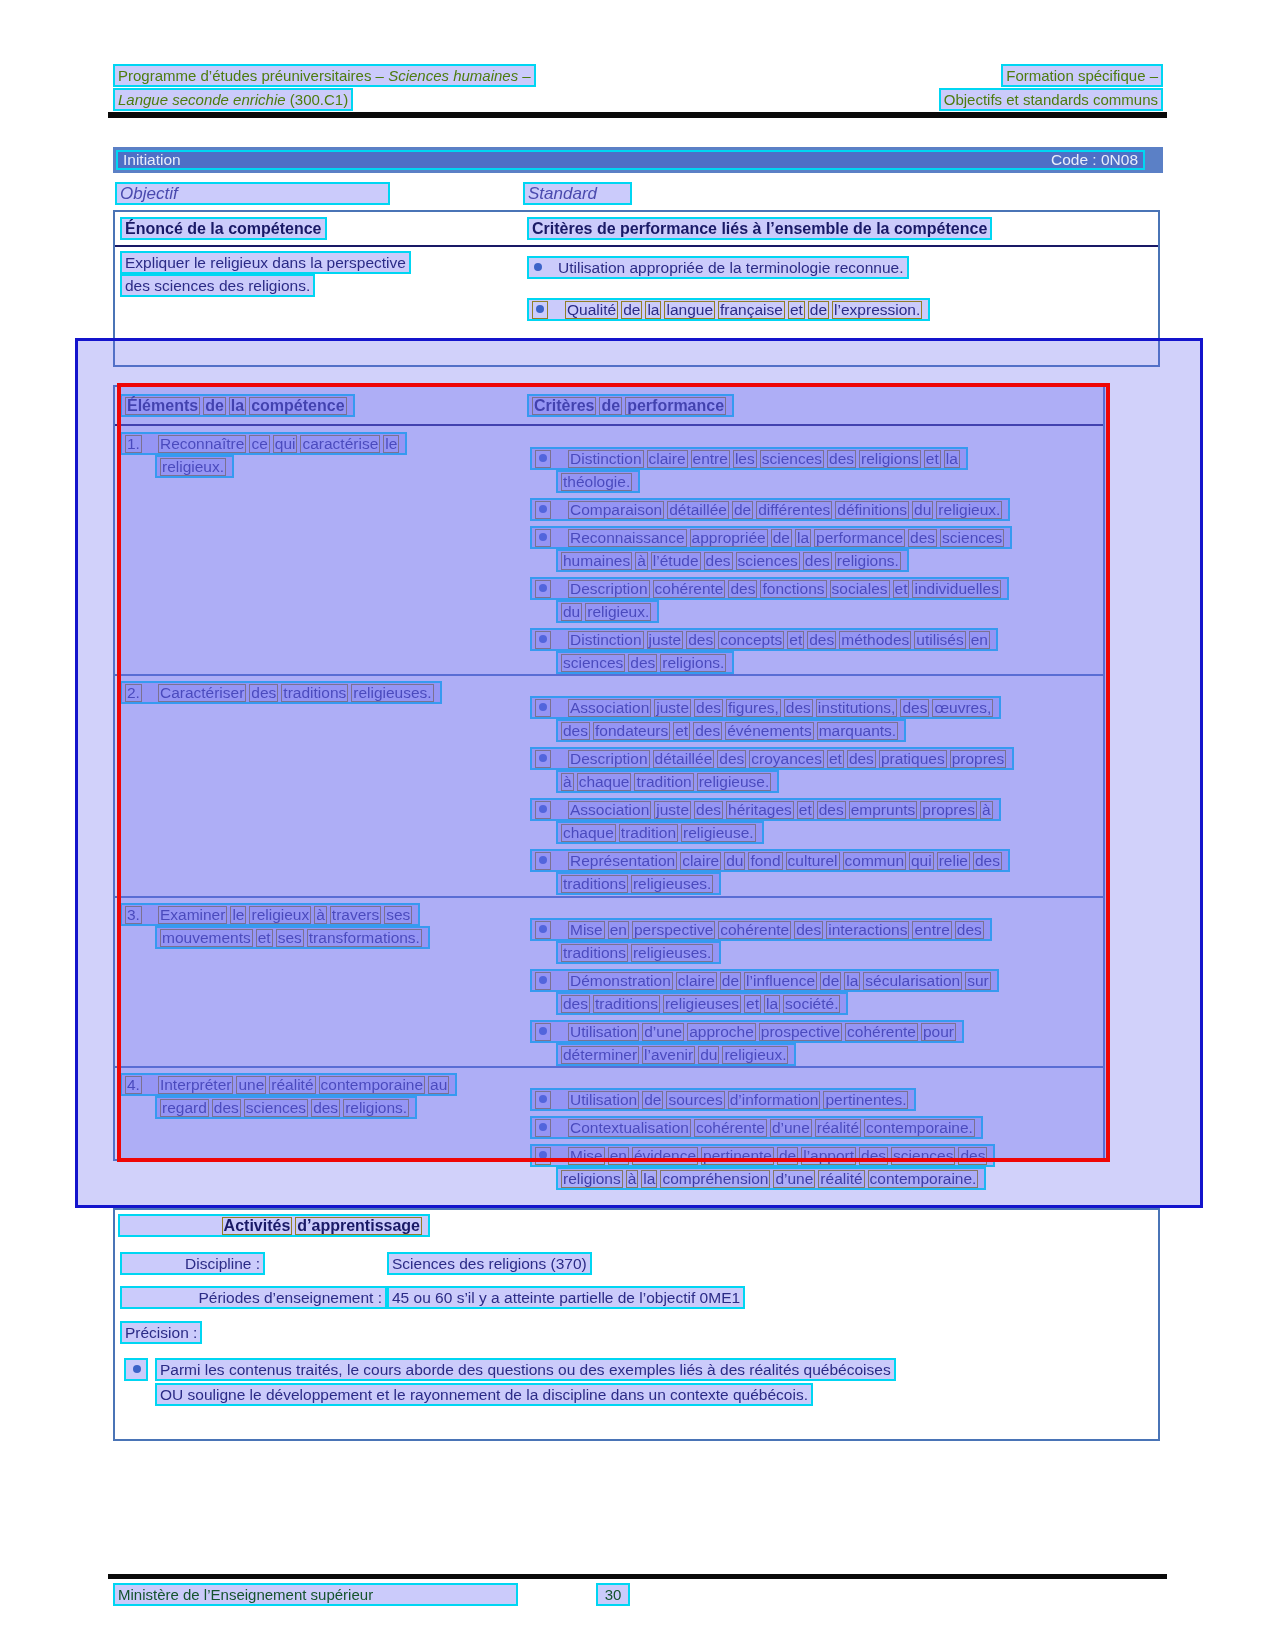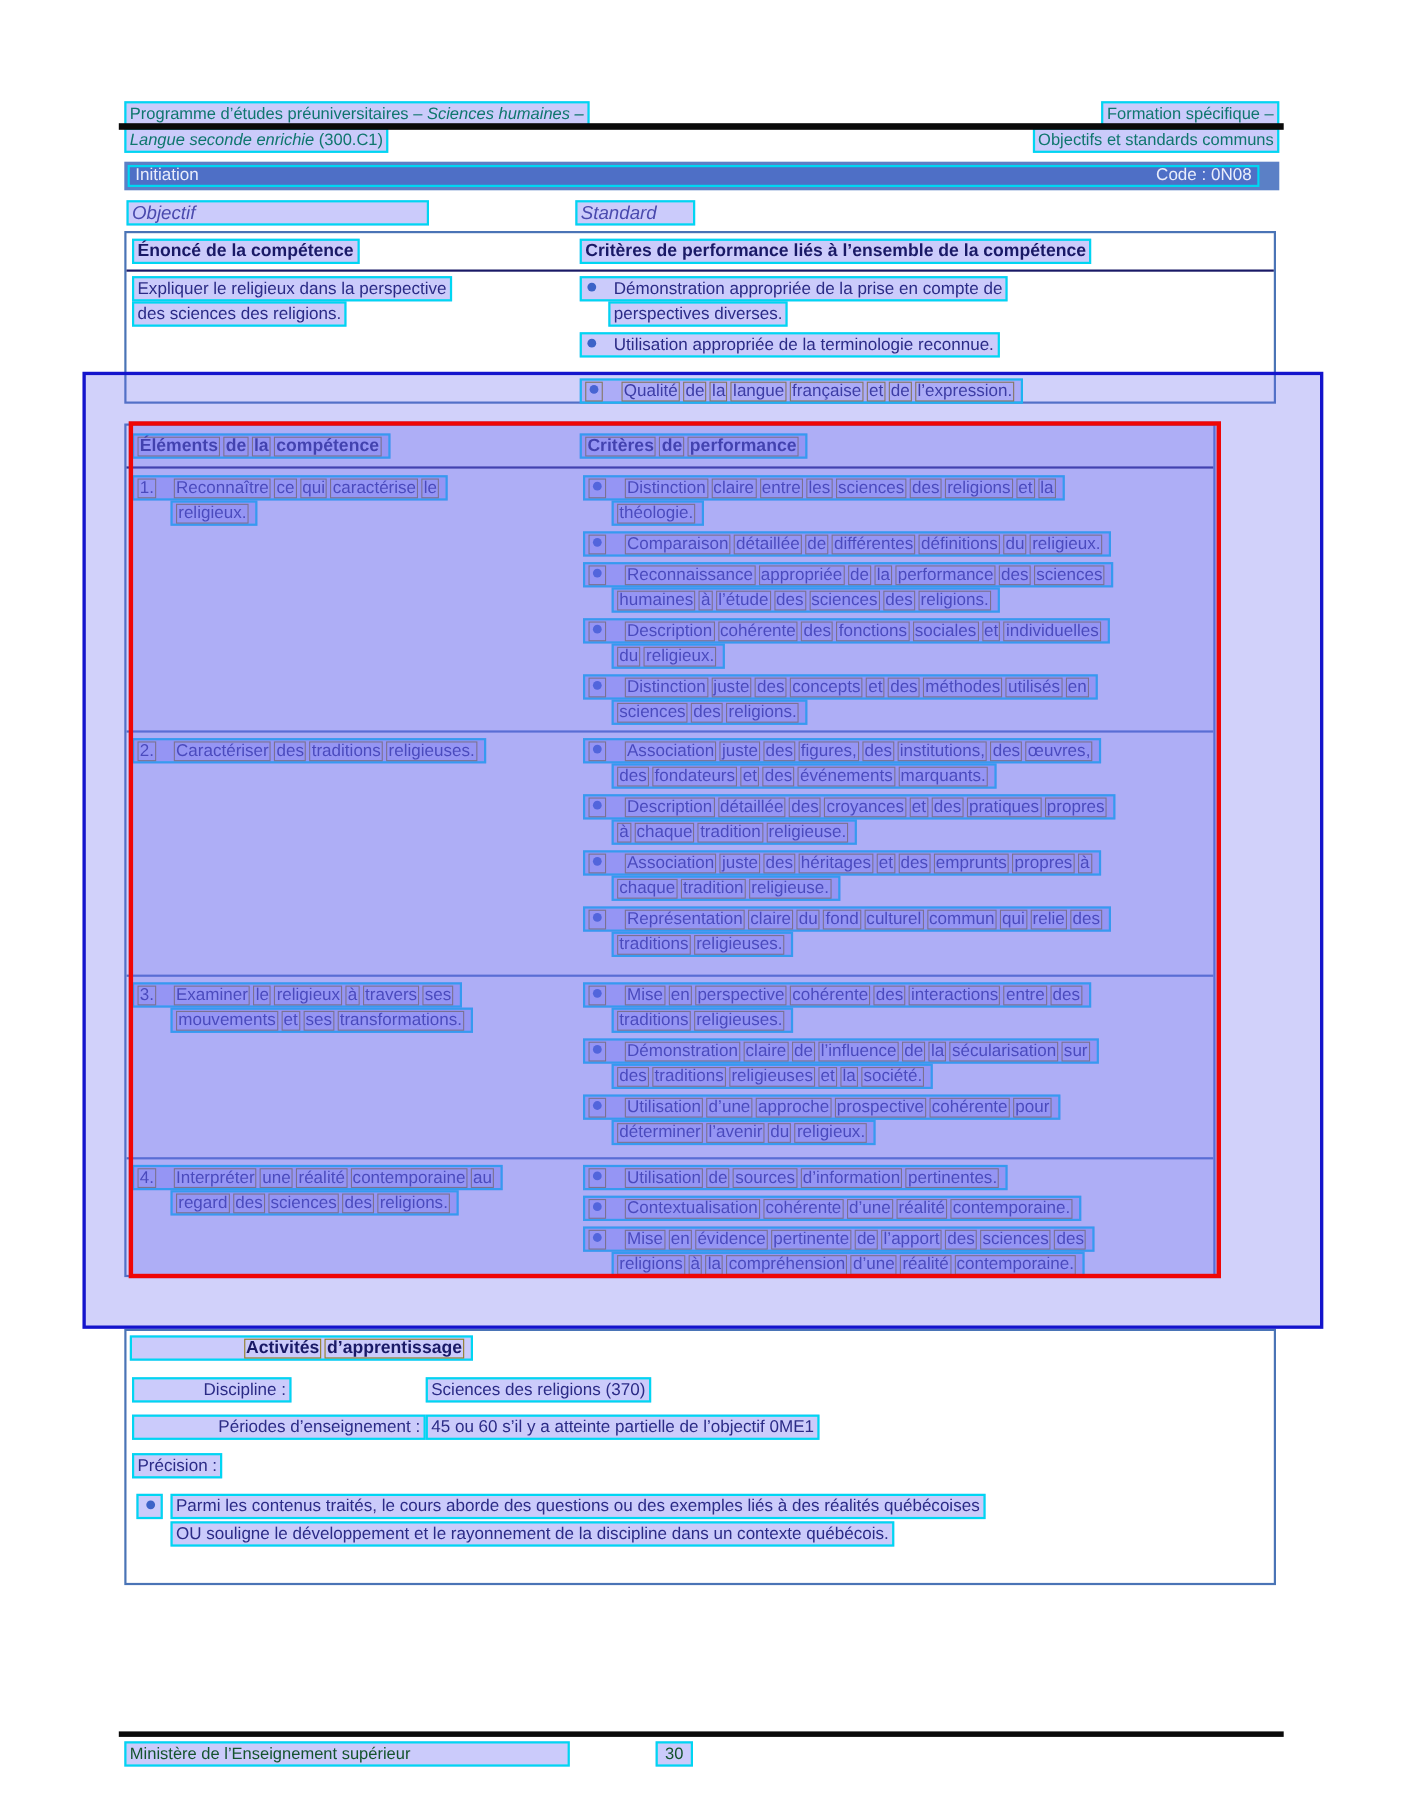--- a/index.html
+++ b/index.html
@@ -12,33 +12,33 @@
       padding:0 3px;line-height:19px;height:23px;box-sizing:border-box;white-space:nowrap;vertical-align:top;}
   .w{display:inline-block;border:1px solid rgba(140,118,16,0.9);line-height:16px;padding:0 1px;
      margin:1px 3px 0 0;vertical-align:top;}
   .line{height:23px;white-space:nowrap;}
   .bullet{display:inline-block;width:8px;height:8px;border-radius:50%;background:#3c63c8;
           vertical-align:middle;margin:0 2px 3px 2px;}
   .bgap{display:inline-block;width:14px;}
   .numtok{margin-right:16px;}
 
   
-  .hdr-text{color:#0f766e;font-size:15px;margin-top:28px;}
+  .hdr-text{color:#4d7c0f;font-size:15px;}
   .hdr-left{left:113px;}
   .hdr-right{right:112px;}
   .rule{background:#0a0a0a;}
   .titlebar{left:113px;top:147px;width:1050px;height:26px;background:#5b80c6;}
   .titlebar .hl{position:absolute;left:3px;top:3px;width:1029px;height:20px;line-height:16px;
       background:rgba(40,60,200,0.25);display:flex;justify-content:space-between;padding:0 5px;
       color:#e9edfb;font-size:15.5px;}
   .objstd{font-weight:normal;font-style:italic;font-size:17px;color:#4a4aae;}
   .dtable{border:2px solid #4a74b6;box-sizing:border-box;background:transparent;}
   .thead{font-weight:bold;font-size:16px;color:#191966;}
   .theadline{position:absolute;left:0;right:0;height:2px;background:#191966;}
-  .row{position:relative;border-top:2px solid #4a74b6;box-sizing:border-box;padding-top:5px;}
+  .row{position:relative;border-top:2px solid #4a74b6;box-sizing:border-box;padding-top:20px;}
   .row.first{border-top:none;}
   .para{margin-top:5px;}
   .para.firstp{margin-top:0;}
 
   
   .bigbox{left:75px;top:338px;width:1128px;height:870px;border:3px solid #1414cc;
           background:rgba(102,102,240,0.30);box-sizing:border-box;z-index:50;pointer-events:none;}
   .redbox{left:117px;top:383px;width:993px;height:779px;border:4px solid #ef0606;
           background:rgba(102,102,240,0.33);box-sizing:border-box;z-index:51;pointer-events:none;}
 
@@ -68,24 +68,20 @@
 
   <div class="abs dtable" style="left:113px;top:210px;width:1047px;height:157px;">
     <span class="abs hl thead" style="left:5px;top:5px;"><span>Énoncé de la compétence</span></span>
     <span class="abs hl thead" style="left:412px;top:5px;"><span>Critères de performance liés à l’ensemble de la compétence</span></span>
     <div class="theadline" style="top:33px;"></div>
     <div class="abs" id="t1-statement" style="left:5px;top:39px;">
         <div class="line"><span class="hl">Expliquer le religieux dans la perspective</span></div>
         <div class="line"><span class="hl">des sciences des religions.</span></div>
       </div>
     <div class="abs" id="t1-criteria" style="left:412px;top:39px;">
-        <div class="para firstp">
-          <div class="line"><span class="hl"><span><span class="bullet"></span></span><span class="bgap"></span>Démonstration appropriée de la prise en compte de</span></div>
-          <div class="line" style="margin-left: 26px;"><span class="hl">perspectives diverses.</span></div>
-        </div>
         <div class="para">
           <div class="line"><span class="hl"><span><span class="bullet"></span></span><span class="bgap"></span>Utilisation appropriée de la terminologie reconnue.</span></div>
         </div>
         <div class="para" style="margin-top: 19px;">
           <div class="line"><span class="hl"><span class="w"><span class="bullet"></span></span><span class="bgap"></span><span class="w">Qualité</span><span class="w">de</span><span class="w">la</span><span class="w">langue</span><span class="w">française</span><span class="w">et</span><span class="w">de</span><span class="w">l’expression.</span></span></div>
         </div>
       </div>
   </div>
 
   <div class="abs dtable" style="left:113px;top:385px;width:992px;height:776px;">

